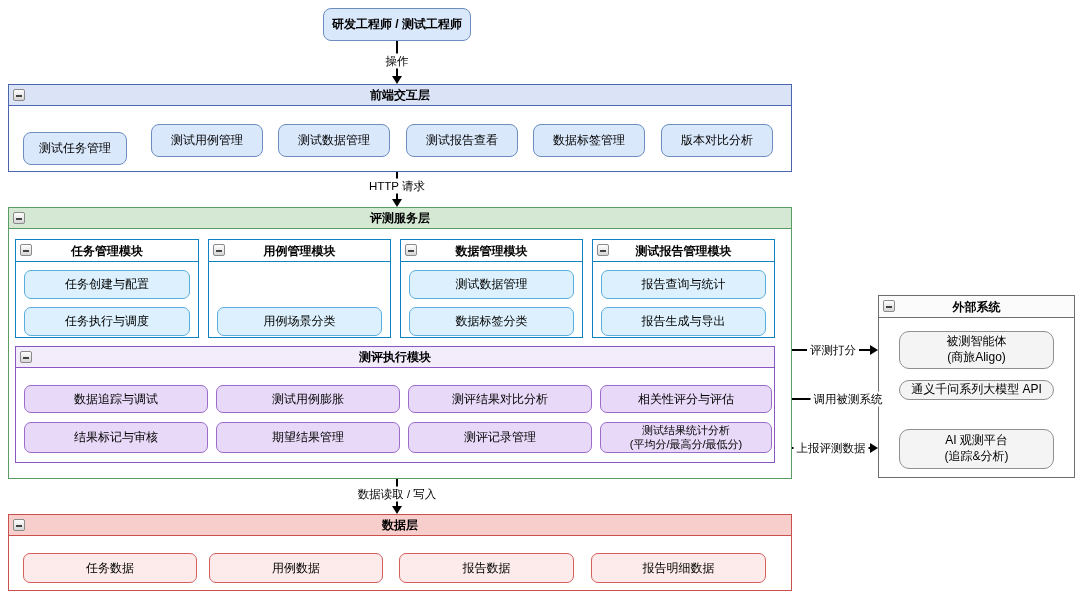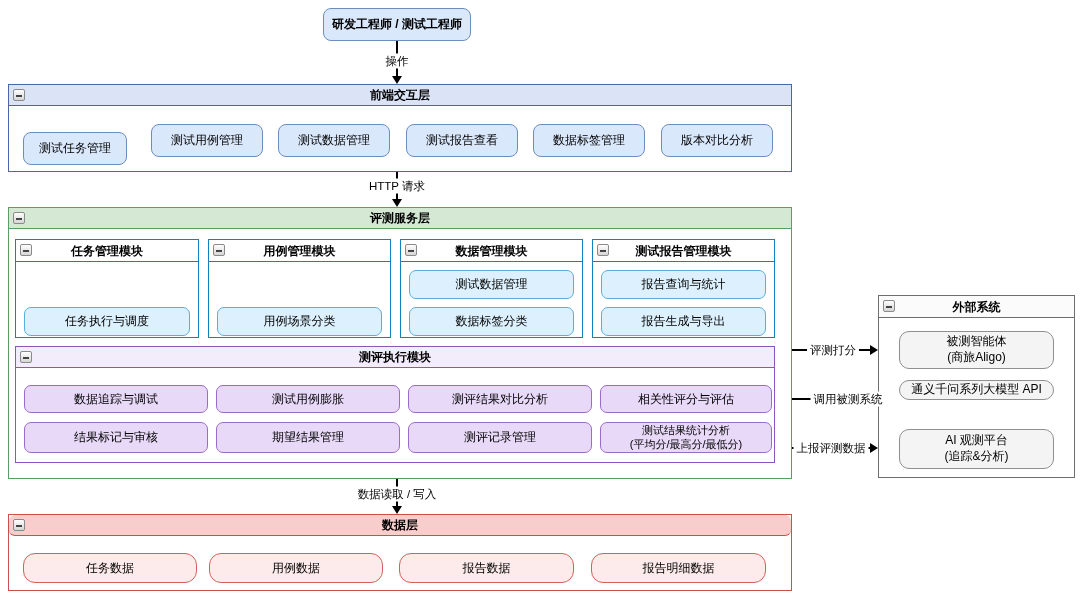--- a/index.html
+++ b/index.html
@@ -21,22 +21,22 @@
   .blue-btn{background:#dae8fc;border:1px solid #6c8ebf;border-radius:8px;}
   .green-layer{border:1px solid #5a9e63;}
   .green-layer .layer-header{height:21px;line-height:21px;background:#d5e8d4;border-bottom:1px solid #5a9e63;}
   .module{position:absolute;box-sizing:border-box;border:1px solid #0d83c4;background:#fff;}
   .module .layer-header{height:22px;line-height:22px;background:#fff;border-bottom:1px solid #0d83c4;}
   .cyan-btn{background:#dcf1fd;border:1px solid #59aedd;border-radius:7px;left:8px;right:8px;}
   .purple-module{position:absolute;box-sizing:border-box;border:1px solid #8a56c2;background:#fff;}
   .purple-module .layer-header{height:21px;line-height:21px;background:#f3ecfb;border-bottom:1px solid #8a56c2;}
   .purple-btn{background:#e8d9f8;border:1px solid #9a6bc9;border-radius:7px;}
   .red-layer{border:1px solid #c9504c;}
-  .red-layer .layer-header{height:21px;line-height:21px;background:#f8cecc;border-bottom:1px solid #c9504c;border-radius:6px;}
-  .red-btn{background:#fcebea;border:1px solid #d4605c;border-radius:12px;}
+  .red-layer .layer-header{height:21px;line-height:21px;background:#f8cecc;border-bottom:1px solid #c9504c;}
+  .red-btn{background:#fcebea;border:1px solid #d4605c;border-radius:7px;}
   .ext-box{border:1px solid #6e6e6e;}
   .ext-box .layer-header{height:22px;line-height:22px;background:#fbfbfb;border-bottom:1px solid #6e6e6e;}
   .gray-btn{background:#f4f4f4;border:1px solid #8f8f8f;border-radius:10px;white-space:pre-line;line-height:1.3;}
   .vline{position:absolute;width:1.5px;background:#000;}
   .hline{position:absolute;height:1.5px;background:#000;}
   .arrow-down{position:absolute;width:0;height:0;border-left:5px solid transparent;
     border-right:5px solid transparent;border-top:8px solid #000;}
   .arrow-right{position:absolute;width:0;height:0;border-top:5px solid transparent;
     border-bottom:5px solid transparent;border-left:8px solid #000;}
   .edge-label{position:absolute;transform:translate(-50%,-50%);background:#fff;
@@ -75,20 +75,21 @@
     <div class="layer-header">
       <span class="collapse"></span>
       <span>评测服务层</span>
     </div>
 
     <div class="module" style="left:6px;top:31px;width:184px;height:99px;">
       <div class="layer-header">
         <span class="collapse"></span>
         <span>任务管理模块</span>
       </div>
+      <div class="node cyan-btn" style="top:30px;height:29px;">任务创建与配置</div>
       <div class="node cyan-btn" style="top:67px;height:29px;">任务执行与调度</div>
     </div>
 
     <div class="module" style="left:199px;top:31px;width:183px;height:99px;">
       <div class="layer-header">
         <span class="collapse"></span>
         <span>用例管理模块</span>
       </div>
       <div class="node cyan-btn" style="top:67px;height:29px;">用例场景分类</div>
     </div>

